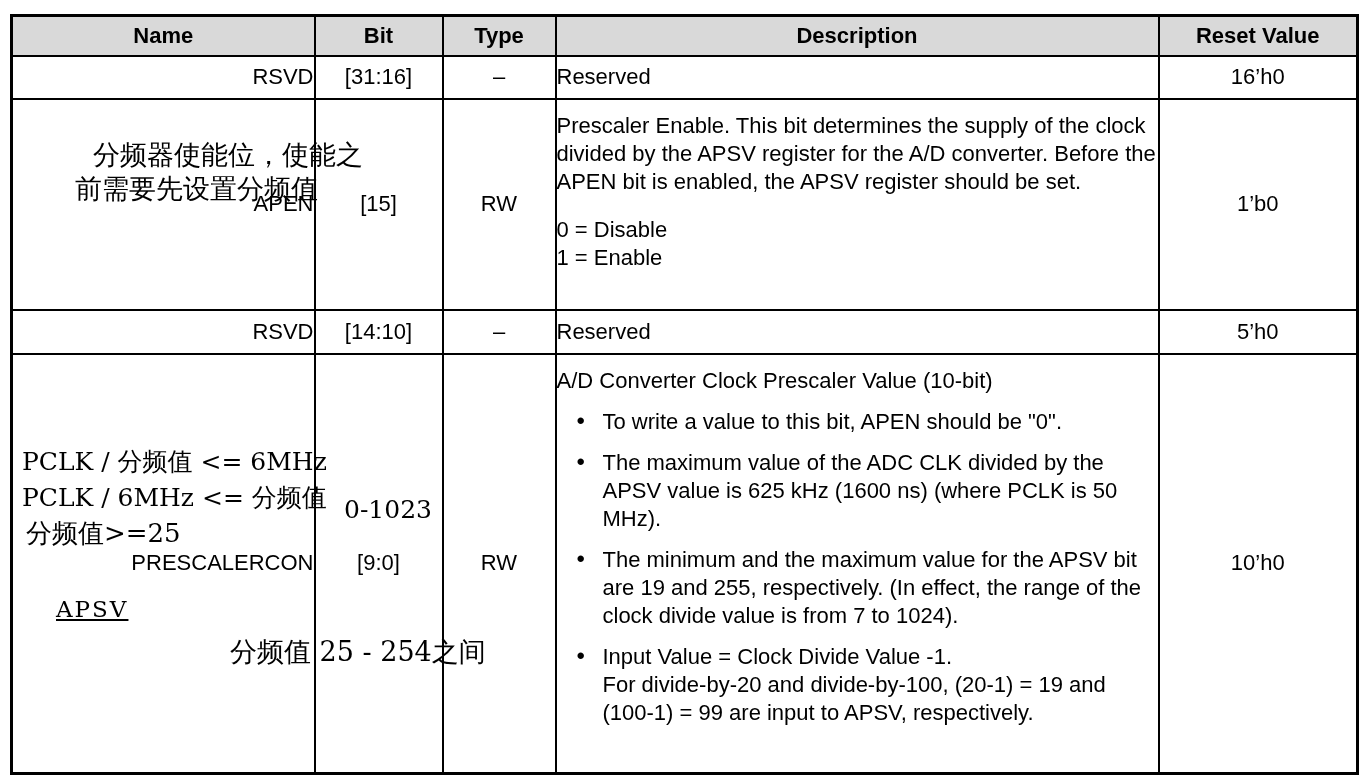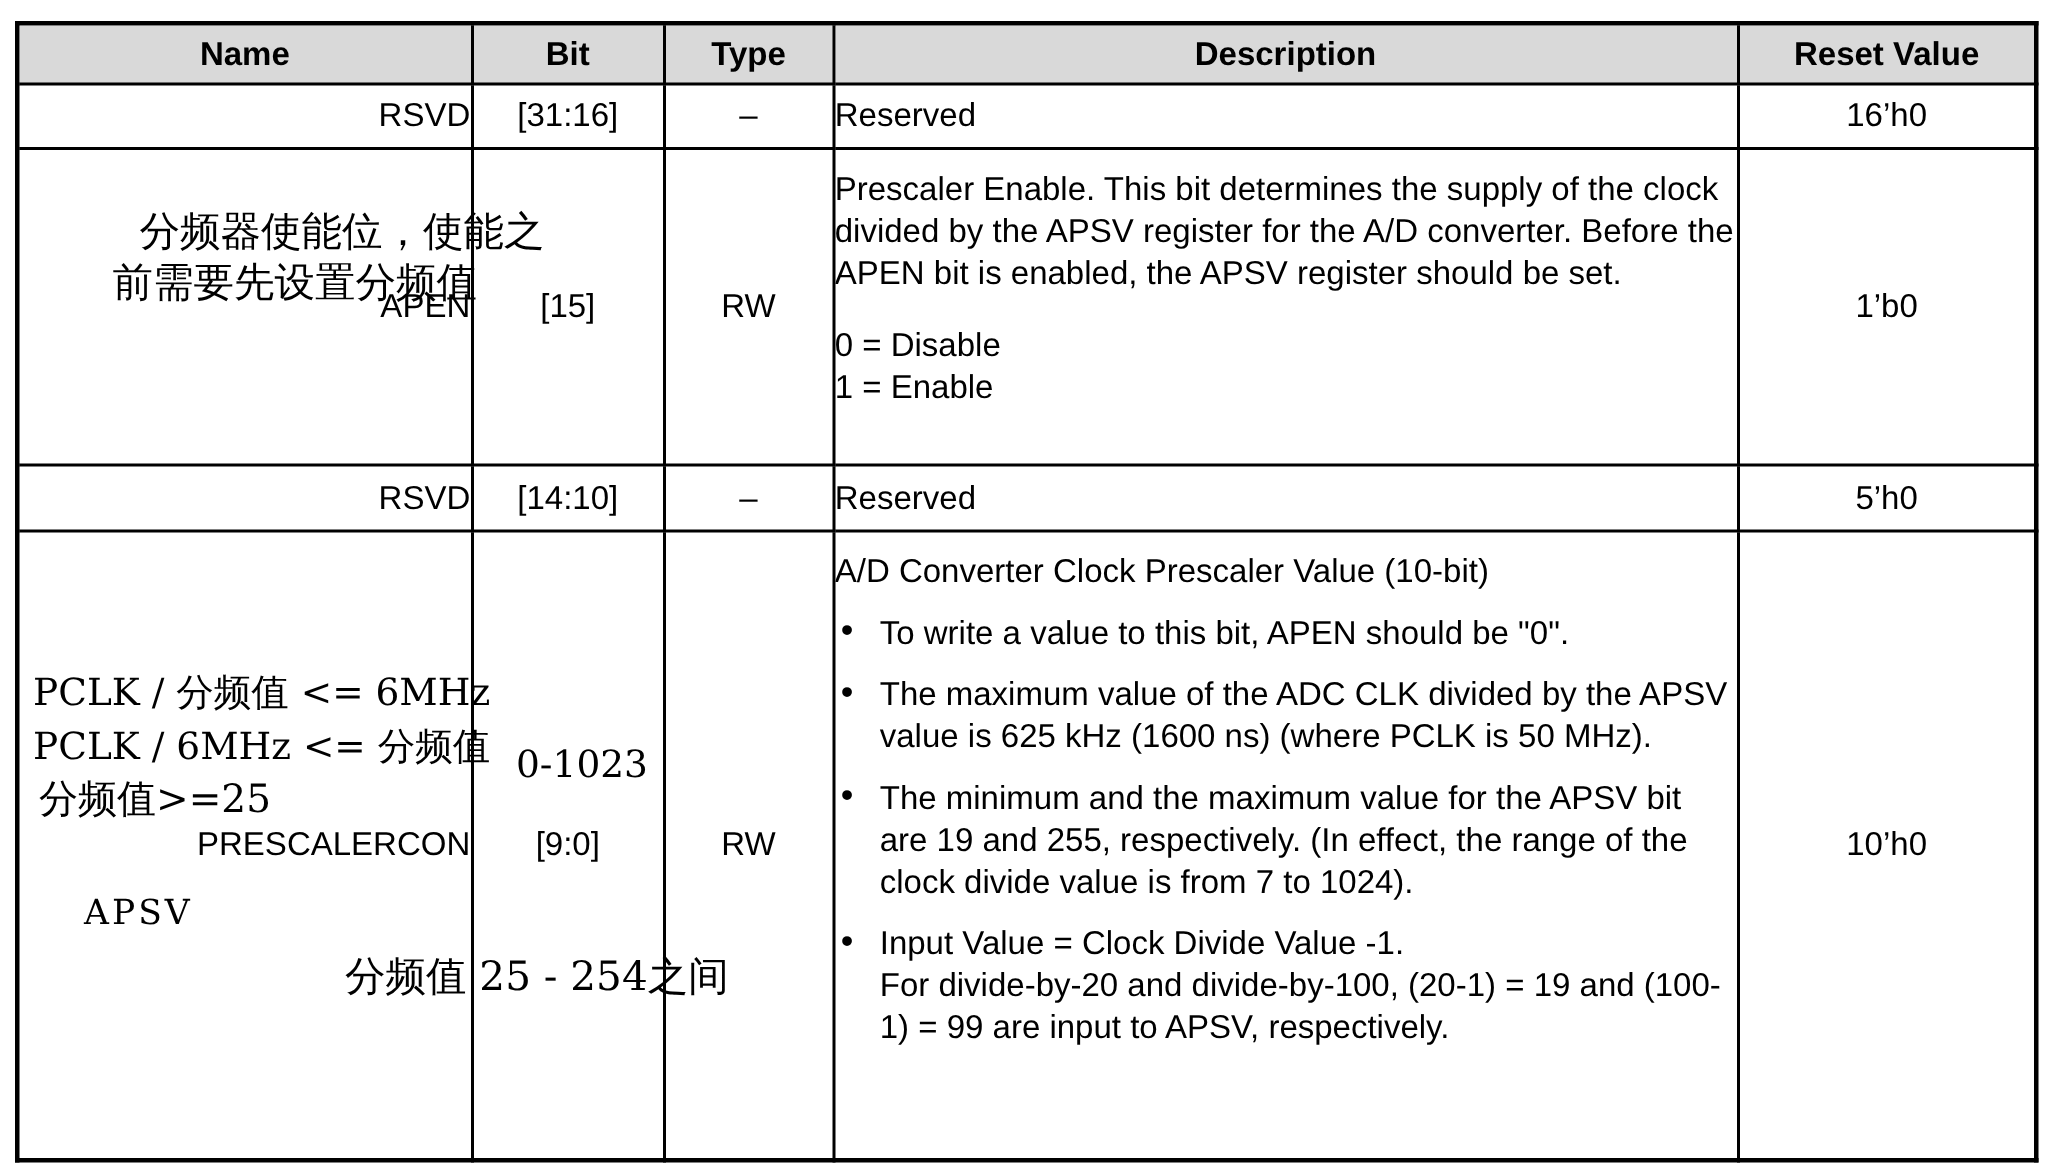--- a/index.html
+++ b/index.html
@@ -49,21 +49,21 @@
   td.desc.top{
     vertical-align:top;
     padding-top:12px;
     padding-bottom:10px;
   }
   .desc-values{margin-top:20px;}
   .pre{white-space:pre-line;}
   ul.bullets{
     list-style:none;
     margin:10px 0 0 0;
-    padding:0 0 0 4px;
+    padding:0 0 0 20px;
   }
   ul.bullets li{
     position:relative;
     padding-left:26px;
     margin-top:13px;
   }
   ul.bullets li::before{
     content:"\2022";
     position:absolute;
     left:0;top:-1px;
@@ -78,21 +78,21 @@
     line-height:1.1;
     z-index:5;
   }
   .a-apen1{left:93px;top:140px;font-size:27px;}
   .a-apen2{left:75px;top:174px;font-size:27px;}
   .a-pclk1{left:18px;top:402px;font-size:25px;letter-spacing:1px;}
   .a-pclk2{left:22px;top:448px;font-size:25px;}
   .a-pclk3{left:22px;top:484px;font-size:25px;}
   .a-range{left:344px;top:496px;font-size:25px;}
   .a-min{left:26px;top:519px;font-size:26px;}
-  .a-apsv{left:56px;top:597px;font-size:23px;letter-spacing:2px;}
+  .a-apsv{left:56px;top:597px;font-size:23px;letter-spacing:2px;text-decoration:underline;}
   .a-divrange{left:230px;top:637px;font-size:27px;}
 </style>
 </head>
 <body>
 
 <div class="page">
 
   <table class="reg">
     <colgroup>
       <col style="width:303px">

